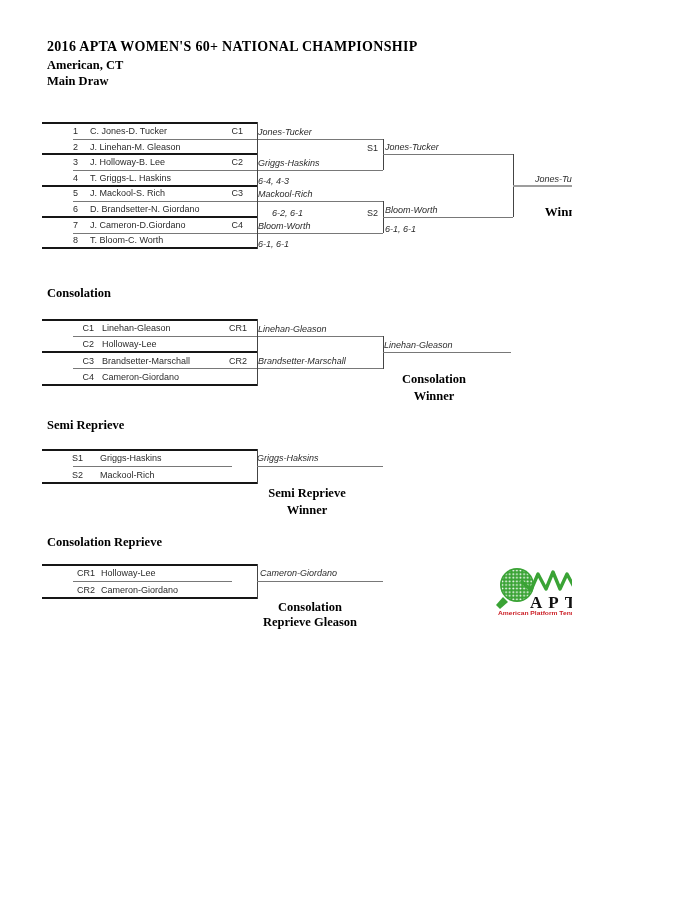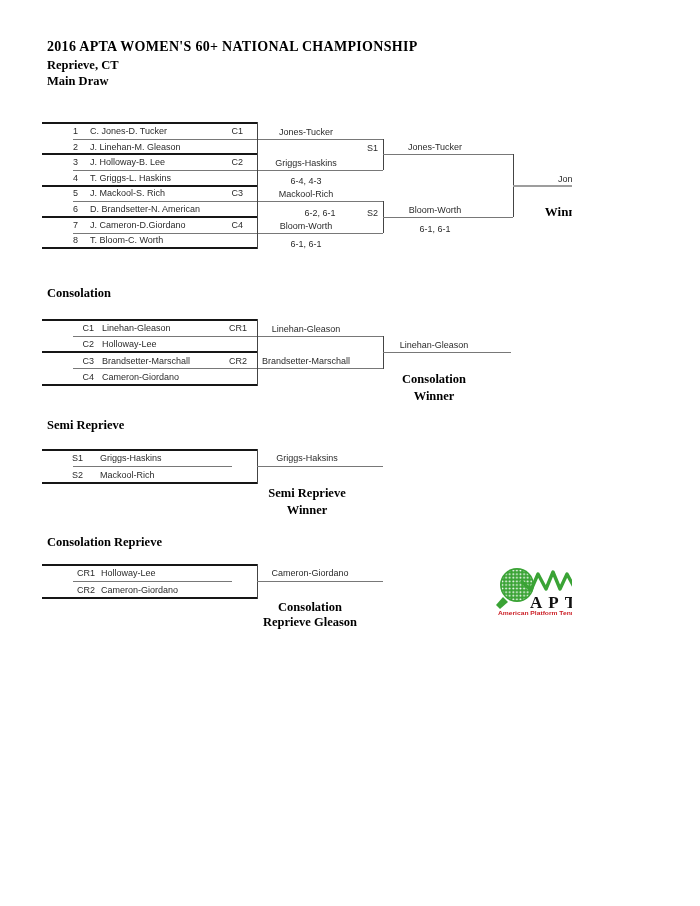--- a/index.html
+++ b/index.html
@@ -1,37 +1,37 @@
 <!DOCTYPE html>
 <html><head>
 <meta charset="utf-8">
 <style>
   html,body{margin:0;padding:0;background:#fff;}
   .page{position:relative;width:572px;height:906px;background:#ffffff;overflow:hidden;
         font-family:"Liberation Sans",sans-serif;color:#2b2b2b;border-radius:29px;}
   .t{position:absolute;font-size:9px;line-height:10px;white-space:nowrap;color:#2b2b2b;}
   .r{text-align:right;}
-  .c{text-align:center;}
+  .c{font-style:italic;}
   .hd{position:absolute;font-family:"Liberation Serif",serif;font-weight:bold;
       font-size:12.5px;line-height:14px;color:#000;white-space:nowrap;}
   .title{font-size:14px;letter-spacing:.3px;}
   .wcap{position:absolute;font-family:"Liberation Serif",serif;font-weight:bold;
         font-size:12.5px;line-height:14px;color:#000;text-align:center;white-space:nowrap;}
   .thick{position:absolute;height:2px;background:#161616;}
   .thin{position:absolute;height:1px;background:#787878;}
   .vline{position:absolute;width:1px;background:#444;}
   .gline{position:absolute;height:2px;background:#9d9d9d;}
 </style>
 </head>
 <body>
 
 <div class="page">
 
   <div class="hd title" style="left:47px;top:40px">2016 APTA WOMEN'S 60+ NATIONAL CHAMPIONSHIP</div>
-  <div class="hd" style="left:47px;top:58px">Reprieve, CT</div>
+  <div class="hd" style="left:47px;top:58px">American, CT</div>
   <div class="hd" style="left:47px;top:74px">Main Draw</div>
 
   <div class="thick" style="left:42px;top:122px;width:215px"></div>
   <div class="thick" style="left:42px;top:153px;width:215px"></div>
   <div class="thick" style="left:42px;top:185px;width:215px"></div>
   <div class="thick" style="left:42px;top:216px;width:215px"></div>
   <div class="thick" style="left:42px;top:247px;width:215px"></div>
   <div class="thin" style="left:73px;top:139px;width:310px"></div>
   <div class="thin" style="left:73px;top:170px;width:310px"></div>
   <div class="thin" style="left:73px;top:201px;width:310px"></div>
@@ -51,21 +51,21 @@
   <div class="t" style="left:90px;top:142px">J. Linehan-M. Gleason</div>
   <div class="t r" style="left:40px;top:157px;width:38px">3</div>
   <div class="t" style="left:90px;top:157px">J. Holloway-B. Lee</div>
   <div class="t r" style="left:195px;top:157px;width:48px">C2</div>
   <div class="t r" style="left:40px;top:173px;width:38px">4</div>
   <div class="t" style="left:90px;top:173px">T. Griggs-L. Haskins</div>
   <div class="t r" style="left:40px;top:188px;width:38px">5</div>
   <div class="t" style="left:90px;top:188px">J. Mackool-S. Rich</div>
   <div class="t r" style="left:195px;top:188px;width:48px">C3</div>
   <div class="t r" style="left:40px;top:204px;width:38px">6</div>
-  <div class="t" style="left:90px;top:204px">D. Brandsetter-N. American</div>
+  <div class="t" style="left:90px;top:204px">D. Brandsetter-N. Giordano</div>
   <div class="t r" style="left:40px;top:220px;width:38px">7</div>
   <div class="t" style="left:90px;top:220px">J. Cameron-D.Giordano</div>
   <div class="t r" style="left:195px;top:220px;width:48px">C4</div>
   <div class="t r" style="left:40px;top:235px;width:38px">8</div>
   <div class="t" style="left:90px;top:235px">T. Bloom-C. Worth</div>
 
   <div class="t c" style="left:258px;top:127px;width:96px">Jones-Tucker</div>
   <div class="t c" style="left:258px;top:158px;width:96px">Griggs-Haskins</div>
   <div class="t c" style="left:258px;top:189px;width:96px">Mackool-Rich</div>
   <div class="t c" style="left:258px;top:221px;width:96px">Bloom-Worth</div>

